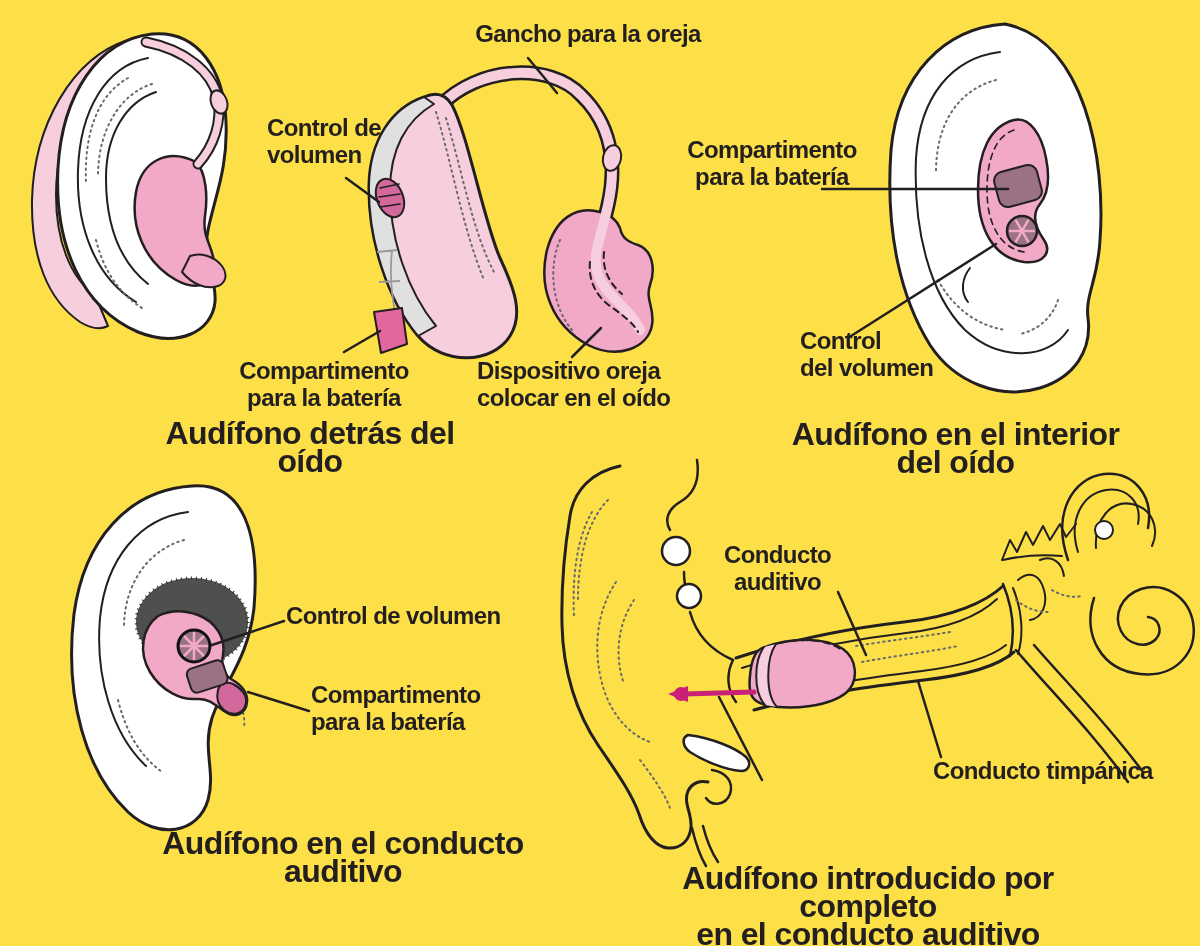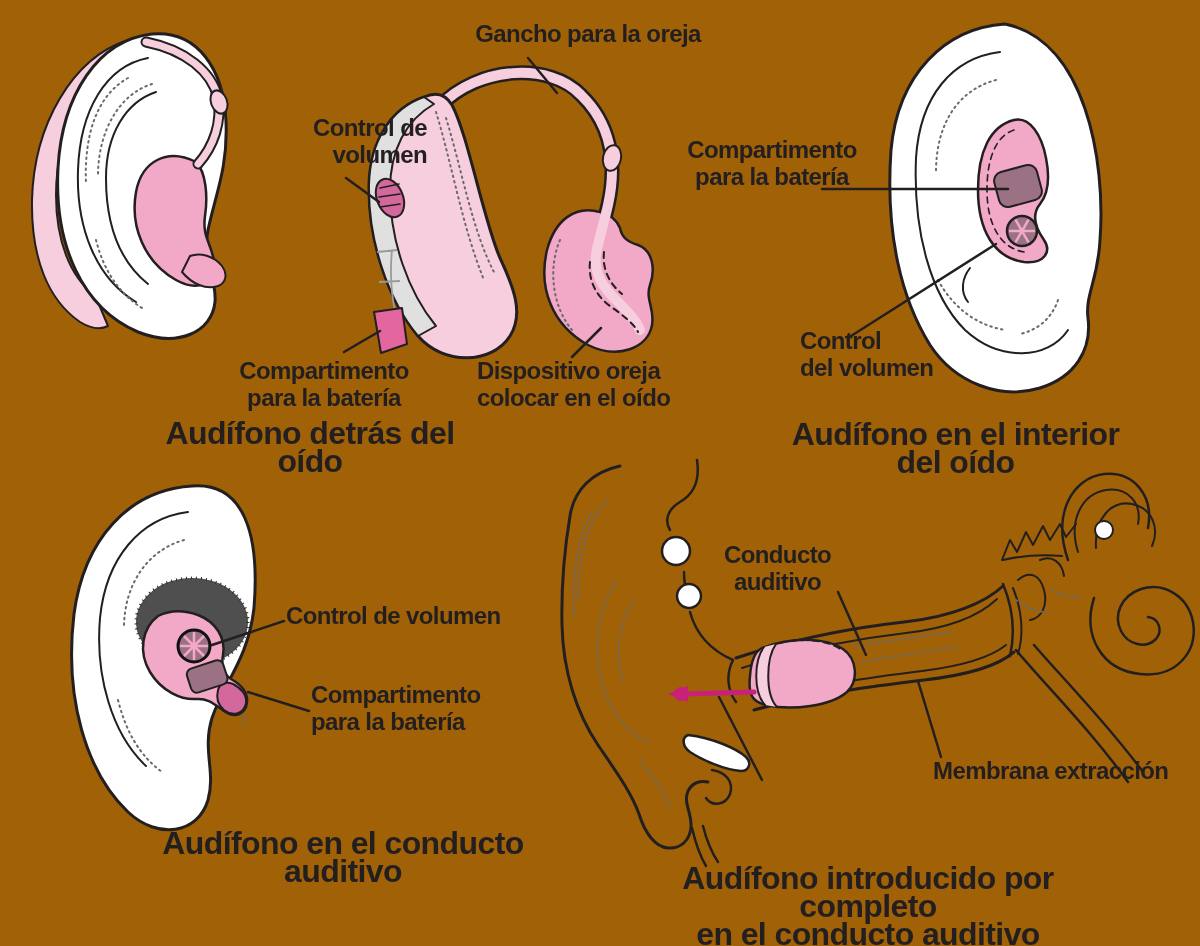--- a/index.html
+++ b/index.html
@@ -1,17 +1,17 @@
 <!DOCTYPE html>
 <html style="--outline: #231F20; --light-pink: #F7CEDE; --mid-pink: #F2A9C7; --dark-pink: #D2689C; --magenta-pink: #E3669E; --mauve: #9A7284; --cord-magenta: #C92078; --body-gray: #E0E0E0; --shadow-gray: #4F4F4F;"><head>
 <meta charset="utf-8">
 <style>
   html,body{margin:0;padding:0;background:#fff;}
   .stage{
-    position:relative;width:1200px;height:946px;background:#a16207;overflow:hidden;
+    position:relative;width:1200px;height:946px;background:#fde047;overflow:hidden;
     font-family:"Liberation Sans",sans-serif;color:var(--outline,#231F20);
   }
   .stage svg{position:absolute;left:0;top:0;}
   .lbl,.cap{
     position:absolute;white-space:pre-line;color:var(--outline,#231F20);
   }
   .lbl{font-weight:700;font-size:24px;line-height:27px;letter-spacing:-0.6px;}
   .cap{font-weight:700;font-size:32px;line-height:28px;letter-spacing:-0.6px;}
   .tc{text-align:center;}
   
@@ -171,21 +171,21 @@
     <path class="leader" d="M 284,621 L 212,645"></path>
     <path class="leader" d="M 309,711 L 248,692"></path>
     <path class="leader" d="M 838,592 L 866,655"></path>
     <path class="leader" d="M 918,681 L 941,757"></path>
     <path class="leader" d="M 719,697 L 762,780"></path>
   </g>
 </svg>
 
   <div class="lbl tc" style="left:462px;top:20px;width:252px;">Gancho para la oreja</div>
 
-  <div class="lbl" style="left:267px;top:114px;width:160px;text-align:right;">Control de
+  <div class="lbl" style="left:267px;top:114px;width:160px;">Control de
 volumen</div>
 
   <div class="lbl tc" style="left:226px;top:357px;width:196px;">Compartimento
 para la batería</div>
 
   <div class="lbl" style="left:477px;top:357px;width:230px;">Dispositivo oreja
 colocar en el oído</div>
 
   <div class="cap tc" style="left:150px;top:419px;width:320px;">Audífono detrás del oído</div>
 
@@ -200,18 +200,18 @@
   <div class="lbl" style="left:286px;top:602px;width:250px;">Control de volumen</div>
 
   <div class="lbl" style="left:311px;top:681px;width:210px;">Compartimento
 para la batería</div>
 
   <div class="cap tc" style="left:143px;top:829px;width:400px;">Audífono en el conducto auditivo</div>
 
   <div class="lbl tc" style="left:710px;top:521px;width:135px;margin-top:20px;">Conducto
 auditivo</div>
 
-  <div class="lbl" style="left:933px;top:757px;width:260px;">Membrana extracción</div>
+  <div class="lbl" style="left:933px;top:757px;width:260px;">Conducto timpánica</div>
 
 
   <div class="cap tc" style="left:638px;top:864px;width:460px;">Audífono introducido por completo
 en el conducto auditivo</div>
 </div>
 
 </body></html>

